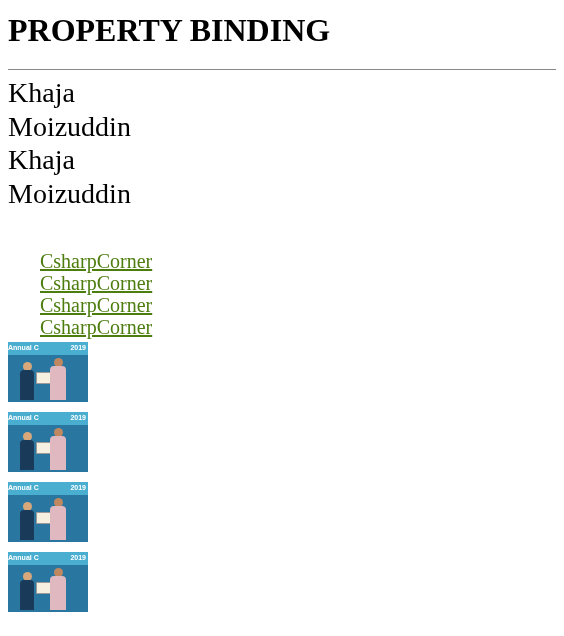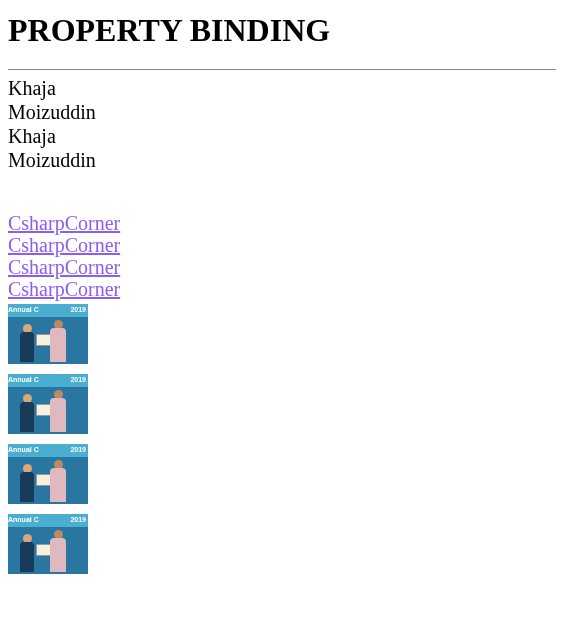--- a/index.html
+++ b/index.html
@@ -12,38 +12,39 @@
       font-size: 32px;
       margin-top: 4px;
       margin-bottom: 20px;
     }
     hr {
       border: none;
       border-top: 1px solid #888;
       margin: 8px 0 6px 0;
     }
     .names {
-      font-size: 20px;
+      font-size: 28px;
       line-height: 1.2;
       font-family: Liberation Serif, serif;
     }
     .names div {
       margin: 0;
     }
     .spacer {
       height: 40px;
     }
     .links {
       font-size: 20px;
       line-height: 1.1;
     }
     .links a {
-      color: #8b5cf6;
+      color: #4d7c0f;
       text-decoration: underline;
       display: block;
+      margin-left: 32px;
     }
     .images {
       margin-top: 4px;
     }
     .img-block {
       width: 80px;
       height: 60px;
       margin-bottom: 10px;
       position: relative;
       background: linear-gradient(to bottom, #4aaed0 0%, #4aaed0 22%, #2976a0 22%, #2976a0 100%);

